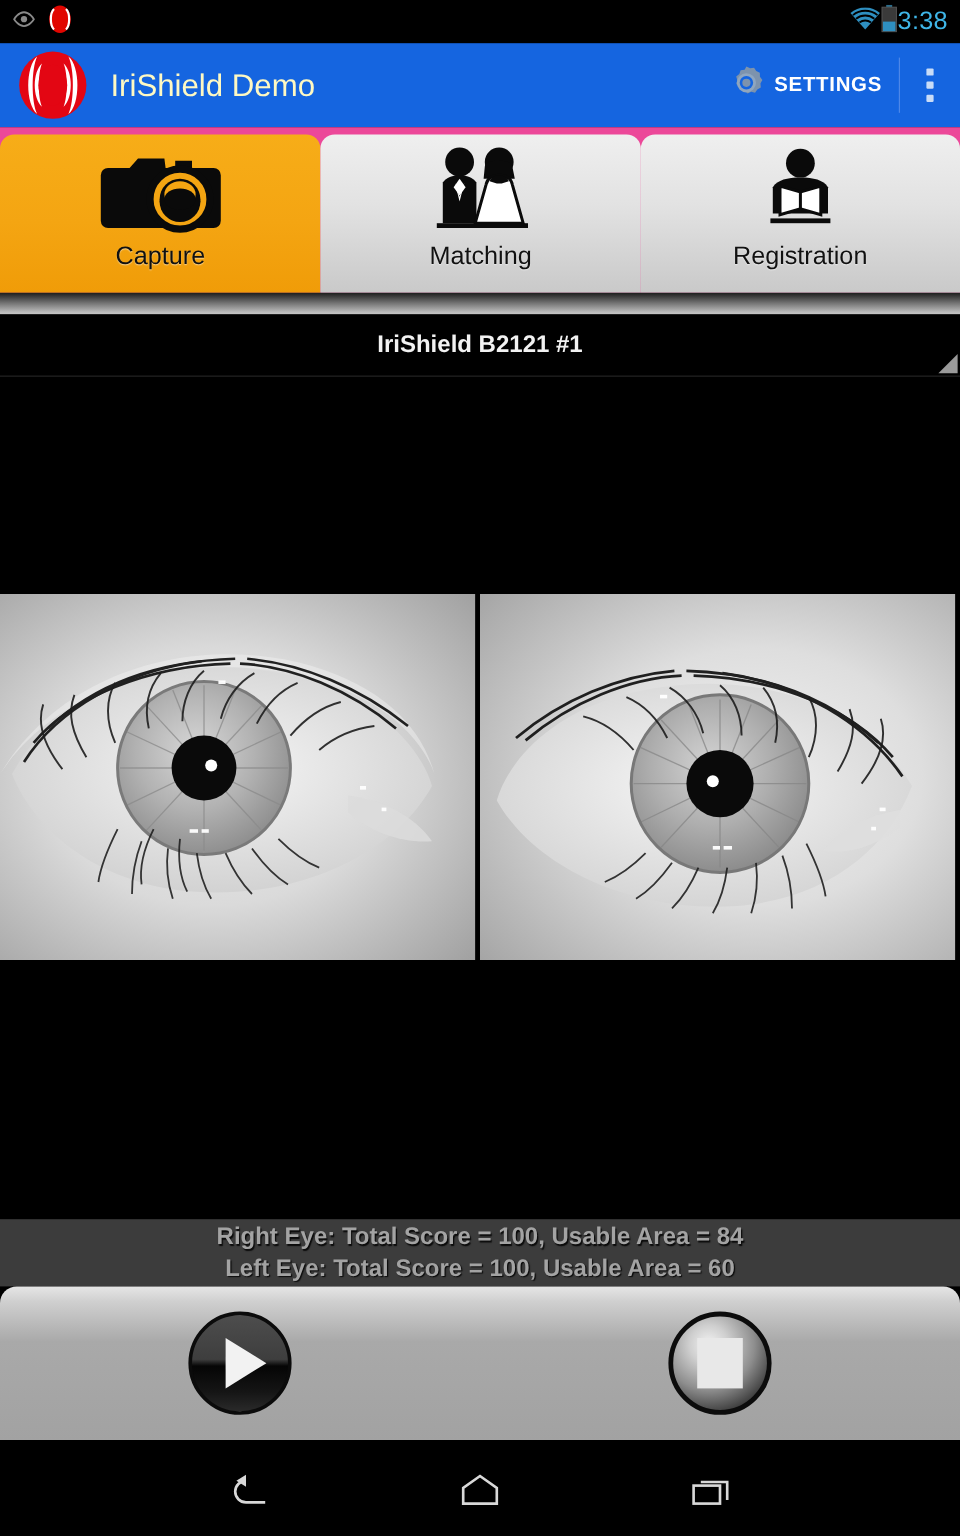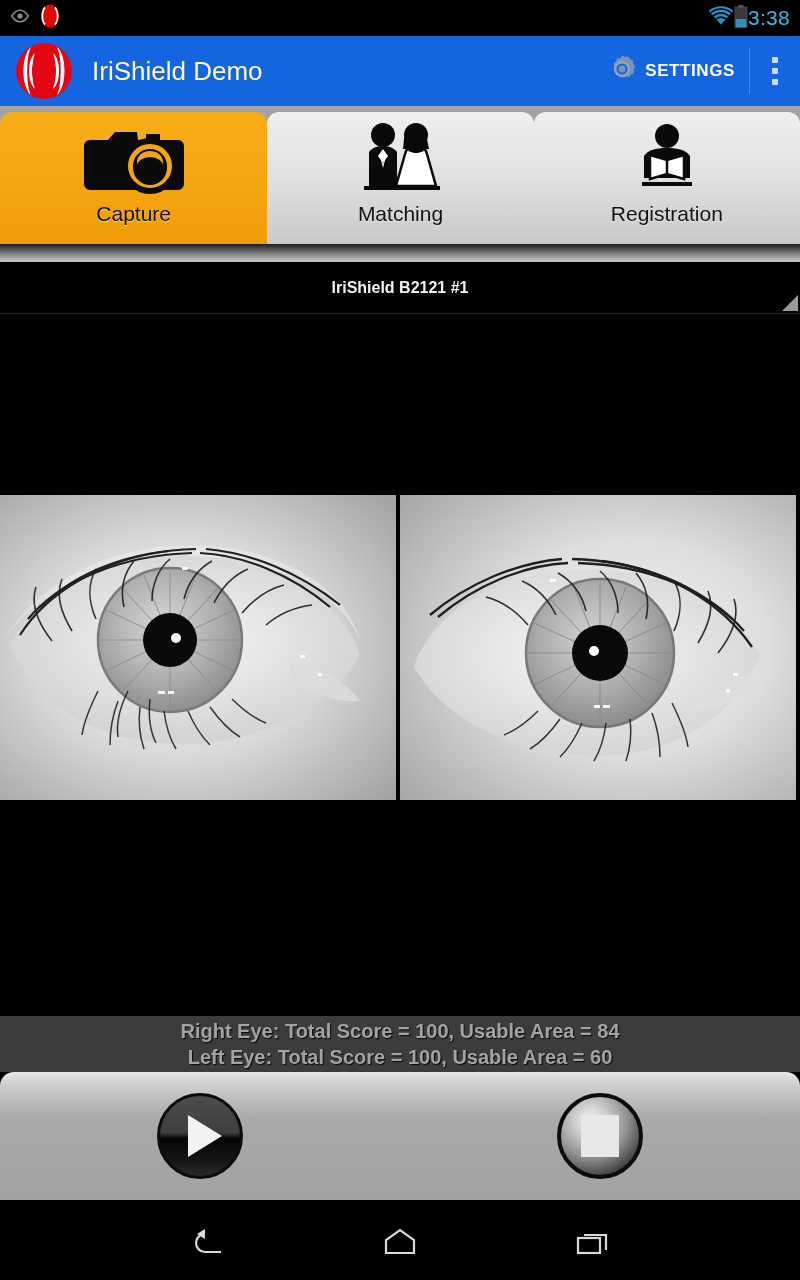--- a/index.html
+++ b/index.html
@@ -31,21 +31,21 @@
   .settings-btn { display:flex; align-items:center; gap:8px; padding:0 14px 0 0; height:100%; }
   .settings-label { color:#fff; font-size:17px; font-weight:bold; letter-spacing:0.6px; }
   .ab-divider { width:1px; height:46px; background:#4d87e8; }
   .overflow-btn { width:50px; height:100%; display:flex; flex-direction:column;
     align-items:center; justify-content:center; gap:5px; }
   .ov-dot { width:6px; height:6px; background:#c9dcf7; border-radius:1px; }
 
   
   .tabbar {
     position:absolute; top:106px; left:0; width:800px; height:138px;
-    background:#a3a3a3; display:flex; align-items:flex-end;
+    background:#ec4899; display:flex; align-items:flex-end;
   }
   .tab {
     position:relative; height:132px;
     border-radius:12px 12px 0 0;
     display:flex; flex-direction:column; align-items:center; justify-content:flex-start;
     padding-top:10px;
   }
   .tab.active { width:268px;
     background:linear-gradient(180deg,#f7ad18 0%, #f4a512 55%, #f09c08 100%); }
   .tab.inactive { width:267px;
@@ -56,21 +56,21 @@
     position:absolute; top:244px; left:0; width:800px; height:18px;
     background:linear-gradient(180deg,#1d1d1d 0%, #6f6f6f 45%, #b9b9b9 88%, #c6c6c6 100%);
   }
 
   
   .device-spinner {
     position:absolute; top:262px; left:0; width:800px; height:52px;
     background:#000; display:flex; align-items:center; justify-content:center;
     border-bottom:1px solid #2a2a2a;
   }
-  .device-label { color:#f2f2f2; font-size:16px; font-weight:bold; }
+  .device-label { color:#f2f2f2; font-size:20px; font-weight:bold; }
   .spinner-caret {
     position:absolute; right:2px; bottom:2px; width:0; height:0;
     border-left:16px solid transparent; border-bottom:16px solid #9a9a9a;
   }
 
   
   .preview { position:absolute; top:314px; left:0; width:800px; height:702px; background:#000; }
   .eye-row { position:absolute; top:181px; left:0; width:800px; height:305px; display:flex; }
   .eye-img { width:396px; height:305px; position:relative; overflow:hidden; background:#6a6a6a; }
   .eye-img.right { margin-left:4px; width:396px; }

